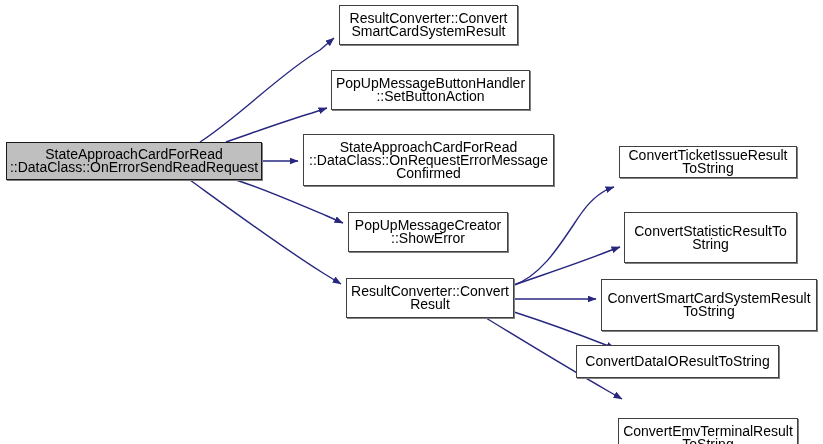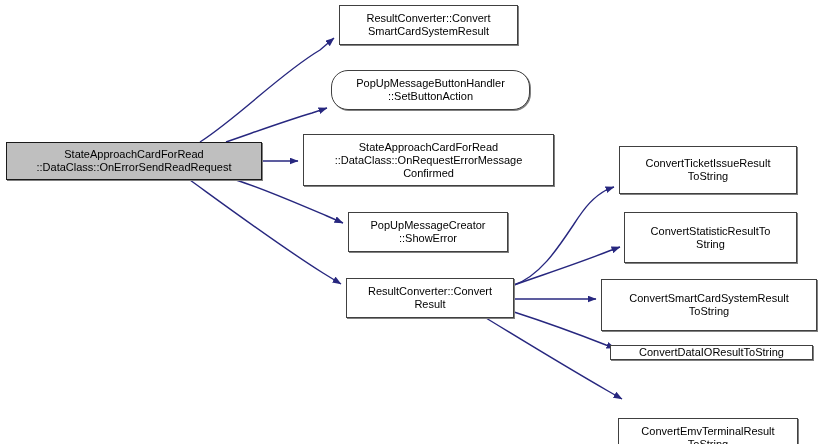--- a/index.html
+++ b/index.html
@@ -26,21 +26,21 @@
   .node {
     position: absolute;
     box-sizing: border-box;
     display: flex;
     align-items: center;
     justify-content: center;
     text-align: center;
     background: #ffffff;
     border: 1px solid #404040;
     box-shadow: 1px 1px 0 0 #808080;
-    font-size: 11px;
+    font-size: 14px;
     line-height: 13px;
     color: #000000;
     letter-spacing: 0px;
     white-space: pre-line;
     z-index: 2;
   }
   .node.highlight {
     background: #bfbfbf;
     border: 1px solid #1a1a1a;
   }
@@ -72,33 +72,33 @@
         <path d="M 514,312 C 545,322 578,334 606,345 L 615,348" fill="none" stroke="#27277f" stroke-width="1.4" marker-end="url(#arrowhead)"></path>
         <path d="M 486,318 C 522,340 568,368 608,391 L 622,399" fill="none" stroke="#27277f" stroke-width="1.4" marker-end="url(#arrowhead)"></path>
       </g>
   </svg>
 
   <div id="nodes">
       <div class="node highlight" style="left: 6px; top: 142px; width: 256px; height: 38px;"><span class="node-label">StateApproachCardForRead
 ::DataClass::OnErrorSendReadRequest</span></div>
       <div class="node" style="left: 339px; top: 5px; width: 179px; height: 40px;"><span class="node-label">ResultConverter::Convert
 SmartCardSystemResult</span></div>
-      <div class="node" style="left: 331px; top: 70px; width: 199px; height: 40px; border-radius: 17px;"><span class="node-label">PopUpMessageButtonHandler
+      <div class="node" style="left: 331px; top: 70px; width: 199px; height: 40px;"><span class="node-label">PopUpMessageButtonHandler
 ::SetButtonAction</span></div>
       <div class="node" style="left: 303px; top: 134px; width: 251px; height: 52px;"><span class="node-label">StateApproachCardForRead
 ::DataClass::OnRequestErrorMessage
 Confirmed</span></div>
       <div class="node" style="left: 348px; top: 212px; width: 160px; height: 40px;"><span class="node-label">PopUpMessageCreator
 ::ShowError</span></div>
       <div class="node" style="left: 346px; top: 278px; width: 168px; height: 40px;"><span class="node-label">ResultConverter::Convert
 Result</span></div>
-      <div class="node" style="left: 619px; top: 146px; width: 178px; height: 48px;"><span class="node-label">ConvertTicketIssueResult
+      <div class="node" style="left: 619px; top: 146px; width: 178px; height: 32px;"><span class="node-label">ConvertTicketIssueResult
 ToString</span></div>
       <div class="node" style="left: 624px; top: 212px; width: 173px; height: 51px;"><span class="node-label">ConvertStatisticResultTo
 String</span></div>
       <div class="node" style="left: 601px; top: 279px; width: 216px; height: 52px;"><span class="node-label">ConvertSmartCardSystemResult
 ToString</span></div>
-      <div class="node" style="left: 610px; top: 345px; width: 203px; height: 15px;"><span class="node-label">ConvertDataIOResultToString</span></div>
+      <div class="node" style="left: 576px; top: 345px; width: 203px; height: 33px;"><span class="node-label">ConvertDataIOResultToString</span></div>
       <div class="node" style="left: 618px; top: 418px; width: 180px; height: 40px;"><span class="node-label">ConvertEmvTerminalResult
 ToString</span></div>
     </div>
 
 </div>
 
 </body></html>

